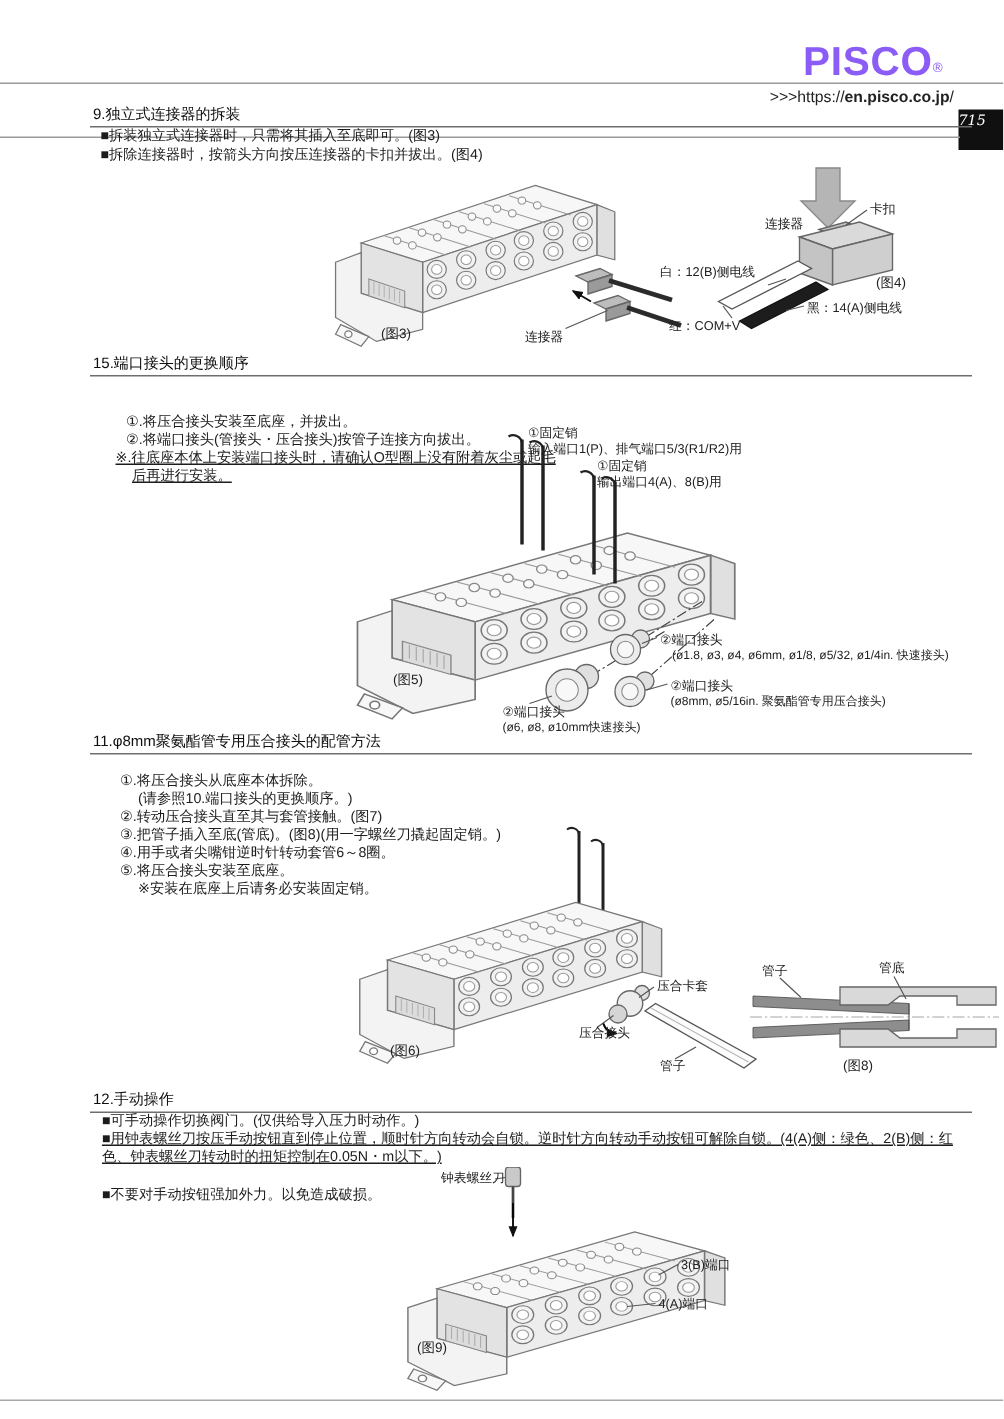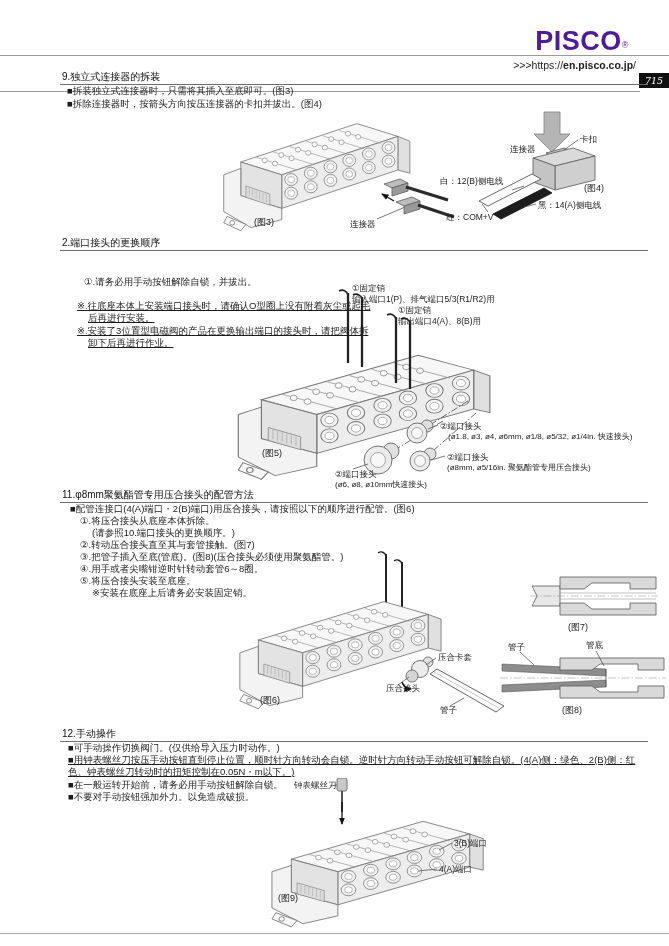--- a/index.html
+++ b/index.html
@@ -9,25 +9,25 @@
   .t { position:absolute; font-size:9.5px; line-height:12.2px; white-space:nowrap; color:#1c1c1c; }
   .wrap { white-space:normal;text-decoration:underline; }
   .sec-title { font-size:10px; color:#0e0e0e; }
   .hang { padding-left:11px; text-indent:-11px; }
   .rule { position:absolute; height:1px; background:#9a9a9a; }
   .sec-rule { position:absolute; height:1px; background:#6e6e6e; }
   .fl { position:absolute; font-size:8.5px; line-height:10.5px; white-space:nowrap; color:#222; }
   .fl.small { font-size:8px; }
   .fc { position:absolute; font-size:9px; color:#222; white-space:nowrap; }
   .logo { position:absolute; top:26px; right:40px; font-size:27px; font-weight:bold;
-          letter-spacing:0.5px; color:#4c1d95; }
+          letter-spacing:0.5px; color:#8b5cf6; }
   .logo .reg { font-size:9px; font-weight:normal; vertical-align:2px; }
   .url { position:absolute; top:59px; right:33px; font-size:10.5px; color:#222; }
-  .badge { position:absolute; top:73px; right:0; width:30px; height:15px; background:#101010;
-           color:#fff; font-size:9.5px; font-style:italic; text-align:center; line-height:15px;
+  .badge { position:absolute; top:73px; right:0; width:30px; height:27px; background:#101010;
+           color:#fff; font-size:9.5px; font-style:italic; text-align:left; line-height:15px;
            font-family:"DejaVu Serif","Liberation Serif",serif; }
   .fig { position:absolute; }
   .fig svg { position:absolute; left:0; top:0; }
 </style>
 </head>
 <body>
 
 <svg width="0" height="0" style="position:absolute" aria-hidden="true">
   <defs>
     <marker id="ah" markerWidth="9" markerHeight="9" refX="6.5" refY="3" orient="auto" markerUnits="userSpaceOnUse">
@@ -146,25 +146,25 @@
       <line x1="98" y1="98" x2="86" y2="101" stroke="#555" stroke-width="0.8"></line>
     </svg>
     <div class="fl" style="left:142px;top:28px">卡扣</div>
     <div class="fl" style="left:72px;top:38px">连接器</div>
     <div class="fl" style="left:2px;top:70px">白：12(B)侧电线</div>
     <div class="fl" style="left:100px;top:94px">黑：14(A)侧电线</div>
     <div class="fl" style="left:8px;top:106px">红：COM+V</div>
     <div class="fc" style="left:146px;top:76px">(图4)</div>
   </div>
 
-  <div class="t sec-title" style="left:62px;top:237px">2.端口接头的更换顺序</div>
+  <div class="t sec-title" style="left:62px;top:237px">15.端口接头的更换顺序</div>
   <div class="sec-rule" style="left:60px;top:250px;width:588px"></div>
-  <div class="t" style="left:84px;top:276px">①.请务必用手动按钮解除自锁，并拔出。</div>
+  <div class="t" style="left:84px;top:276px">①.将压合接头安装至底座，并拔出。</div>
+  <div class="t" style="left:84px;top:288px">②.将端口接头(管接头・压合接头)按管子连接方向拔出。</div>
   <div class="t wrap hang" style="left:77px;top:300px;width:300px">※.往底座本体上安装端口接头时，请确认O型圈上没有附着灰尘或起毛后再进行安装。</div>
-  <div class="t wrap hang" style="left:77px;top:325px;width:300px">※.安装了3位置型电磁阀的产品在更换输出端口的接头时，请把阀体拆卸下后再进行作业。</div>
 
   <div class="fig" style="left:228px;top:283px;width:441px;height:208px">
     <svg width="441" height="208">
       <use href="#sym-manifold" x="8" y="52" width="300" height="148"></use>
       <path d="M120,12 a6,6 0 0 0 -9,-4" fill="none" stroke="#222" stroke-width="1.6"></path>
       <line x1="120" y1="10" x2="120" y2="80" stroke="#222" stroke-width="2.3"></line>
       <path d="M134,16 a6,6 0 0 0 -9,-4" fill="none" stroke="#222" stroke-width="1.6"></path>
       <line x1="134" y1="14" x2="134" y2="84" stroke="#222" stroke-width="2.3"></line>
       <path d="M168,36 a6,6 0 0 0 -9,-4" fill="none" stroke="#222" stroke-width="1.6"></path>
       <line x1="168" y1="34" x2="168" y2="100" stroke="#222" stroke-width="2.3"></line>
@@ -198,25 +198,24 @@
     <div class="fl small" style="left:220px;top:149px">(ø1.8, ø3, ø4, ø6mm, ø1/8, ø5/32, ø1/4in. 快速接头)</div>
     <div class="fl" style="left:219px;top:169px">②端口接头</div>
     <div class="fl small" style="left:219px;top:180px">(ø8mm, ø5/16in. 聚氨酯管专用压合接头)</div>
     <div class="fl" style="left:107px;top:186px">②端口接头</div>
     <div class="fl small" style="left:107px;top:197px">(ø6, ø8, ø10mm快速接头)</div>
     <div class="fc" style="left:34px;top:164px">(图5)</div>
   </div>
 
   <div class="t sec-title" style="left:62px;top:489px">11.φ8mm聚氨酯管专用压合接头的配管方法</div>
   <div class="sec-rule" style="left:60px;top:502px;width:588px"></div>
-  <div class="t" style="left:70px;top:503px">■配管连接口(4(A)端口・2(B)端口)用压合接头，请按照以下的顺序进行配管。(图6)</div>
   <div class="t" style="left:80px;top:515px">①.将压合接头从底座本体拆除。</div>
   <div class="t" style="left:92px;top:527px">(请参照10.端口接头的更换顺序。)</div>
   <div class="t" style="left:80px;top:539px">②.转动压合接头直至其与套管接触。(图7)</div>
-  <div class="t" style="left:80px;top:551px">③.把管子插入至底(管底)。(图8)(压合接头必须使用聚氨酯管。)</div>
+  <div class="t" style="left:80px;top:551px">③.把管子插入至底(管底)。(图8)(用一字螺丝刀撬起固定销。)</div>
   <div class="t" style="left:80px;top:563px">④.用手或者尖嘴钳逆时针转动套管6～8圈。</div>
   <div class="t" style="left:80px;top:575px">⑤.将压合接头安装至底座。</div>
   <div class="t" style="left:92px;top:587px">※安装在底座上后请务必安装固定销。</div>
 
   <div class="fig" style="left:238px;top:550px;width:284px;height:182px">
     <svg width="284" height="182">
       <path d="M148,6 a5,5 0 0 0 -8,-3" fill="none" stroke="#222" stroke-width="1.4"></path>
       <line x1="148" y1="4" x2="148" y2="84" stroke="#222" stroke-width="2"></line>
       <path d="M164,14 a5,5 0 0 0 -8,-3" fill="none" stroke="#222" stroke-width="1.4"></path>
       <line x1="164" y1="12" x2="164" y2="92" stroke="#222" stroke-width="2"></line>
@@ -230,31 +229,20 @@
       <line x1="198" y1="108" x2="188" y2="115" stroke="#555" stroke-width="0.8"></line>
       <line x1="160" y1="135" x2="171" y2="127" stroke="#555" stroke-width="0.8"></line>
       <line x1="212" y1="156" x2="226" y2="148" stroke="#555" stroke-width="0.8"></line>
     </svg>
     <div class="fl" style="left:200px;top:102px">压合卡套</div>
     <div class="fl" style="left:148px;top:133px">压合接头</div>
     <div class="fl" style="left:202px;top:155px">管子</div>
     <div class="fc" style="left:22px;top:144px">(图6)</div>
   </div>
 
-  <div class="fig" style="left:530px;top:573px;width:140px;height:62px">
-    <svg width="130" height="50">
-      <polygon points="2,13 30,13 30,33 2,33 7,23" fill="#e8e8e8" stroke="#666" stroke-width="0.9"></polygon>
-      <polygon points="30,4 126,4 126,16 100,16 100,10 62,10 54,16 30,16" fill="#d9d9d9" stroke="#666" stroke-width="0.9"></polygon>
-      <polygon points="30,42 126,42 126,30 100,30 100,36 62,36 54,30 30,30" fill="#d9d9d9" stroke="#666" stroke-width="0.9"></polygon>
-      <line x1="30" y1="20" x2="126" y2="20" stroke="#999" stroke-width="0.6"></line>
-      <line x1="30" y1="26" x2="126" y2="26" stroke="#999" stroke-width="0.6"></line>
-      <line x1="0" y1="23" x2="128" y2="23" stroke="#888" stroke-width="0.5" stroke-dasharray="8 2 1.5 2"></line>
-    </svg>
-    <div class="fc" style="left:38px;top:48px">(图7)</div>
-  </div>
 
   <div class="fig" style="left:500px;top:640px;width:168px;height:80px">
     <svg width="168" height="78">
       <polygon points="2,24 106,29 106,36 2,31" fill="#8d8d8d" stroke="#555" stroke-width="0.6"></polygon>
       <polygon points="2,45 106,40 106,47 2,52" fill="#8d8d8d" stroke="#555" stroke-width="0.6"></polygon>
       <line x1="106" y1="29" x2="106" y2="47" stroke="#555" stroke-width="0.8"></line>
       <polygon points="60,18 164,18 164,30 138,30 138,24 100,24 92,30 60,30" fill="#d9d9d9" stroke="#666" stroke-width="0.9"></polygon>
       <polygon points="60,58 164,58 164,46 138,46 138,52 100,52 92,46 60,46" fill="#d9d9d9" stroke="#666" stroke-width="0.9"></polygon>
       <line x1="0" y1="38" x2="166" y2="38" stroke="#888" stroke-width="0.5" stroke-dasharray="8 2 1.5 2"></line>
       <line x1="20" y1="12" x2="34" y2="25" stroke="#555" stroke-width="0.8"></line>
@@ -262,21 +250,20 @@
     </svg>
     <div class="fl" style="left:8px;top:2px">管子</div>
     <div class="fl" style="left:86px;top:0px">管底</div>
     <div class="fc" style="left:62px;top:64px">(图8)</div>
   </div>
 
   <div class="t sec-title" style="left:62px;top:728px">12.手动操作</div>
   <div class="sec-rule" style="left:60px;top:741px;width:588px"></div>
   <div class="t" style="left:68px;top:742px">■可手动操作切换阀门。(仅供给导入压力时动作。)</div>
   <div class="t wrap" style="left:68px;top:754px;width:586px">■用钟表螺丝刀按压手动按钮直到停止位置，顺时针方向转动会自锁。逆时针方向转动手动按钮可解除自锁。(4(A)侧：绿色、2(B)侧：红色、钟表螺丝刀转动时的扭矩控制在0.05N・m以下。)</div>
-  <div class="t" style="left:68px;top:779px">■在一般运转开始前，请务必用手动按钮解除自锁。</div>
   <div class="t" style="left:68px;top:791px">■不要对手动按钮强加外力。以免造成破损。</div>
 
   <div class="fig" style="left:268px;top:778px;width:272px;height:152px">
     <svg width="272" height="152">
       <rect x="69" y="0" width="10" height="13" rx="2" fill="#c9c9c9" stroke="#666" stroke-width="0.9"></rect>
       <line x1="74" y1="13" x2="74" y2="34" stroke="#444" stroke-width="1.8"></line>
       <line x1="74" y1="24" x2="74" y2="46" stroke="#000" stroke-width="1.2" marker-end="url(#ah)"></line>
       <line x1="62" y1="8" x2="69" y2="7" stroke="#555" stroke-width="0.8"></line>
       <use href="#sym-manifold" x="2" y="26" width="252" height="126"></use>
       <line x1="184" y1="65" x2="171" y2="72" stroke="#555" stroke-width="0.8"></line>

